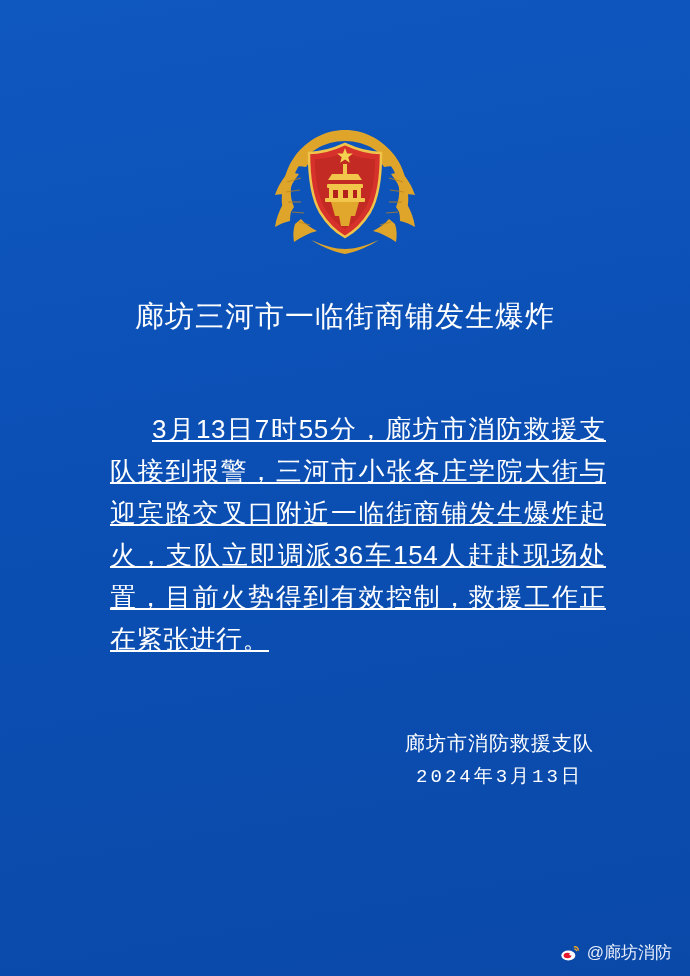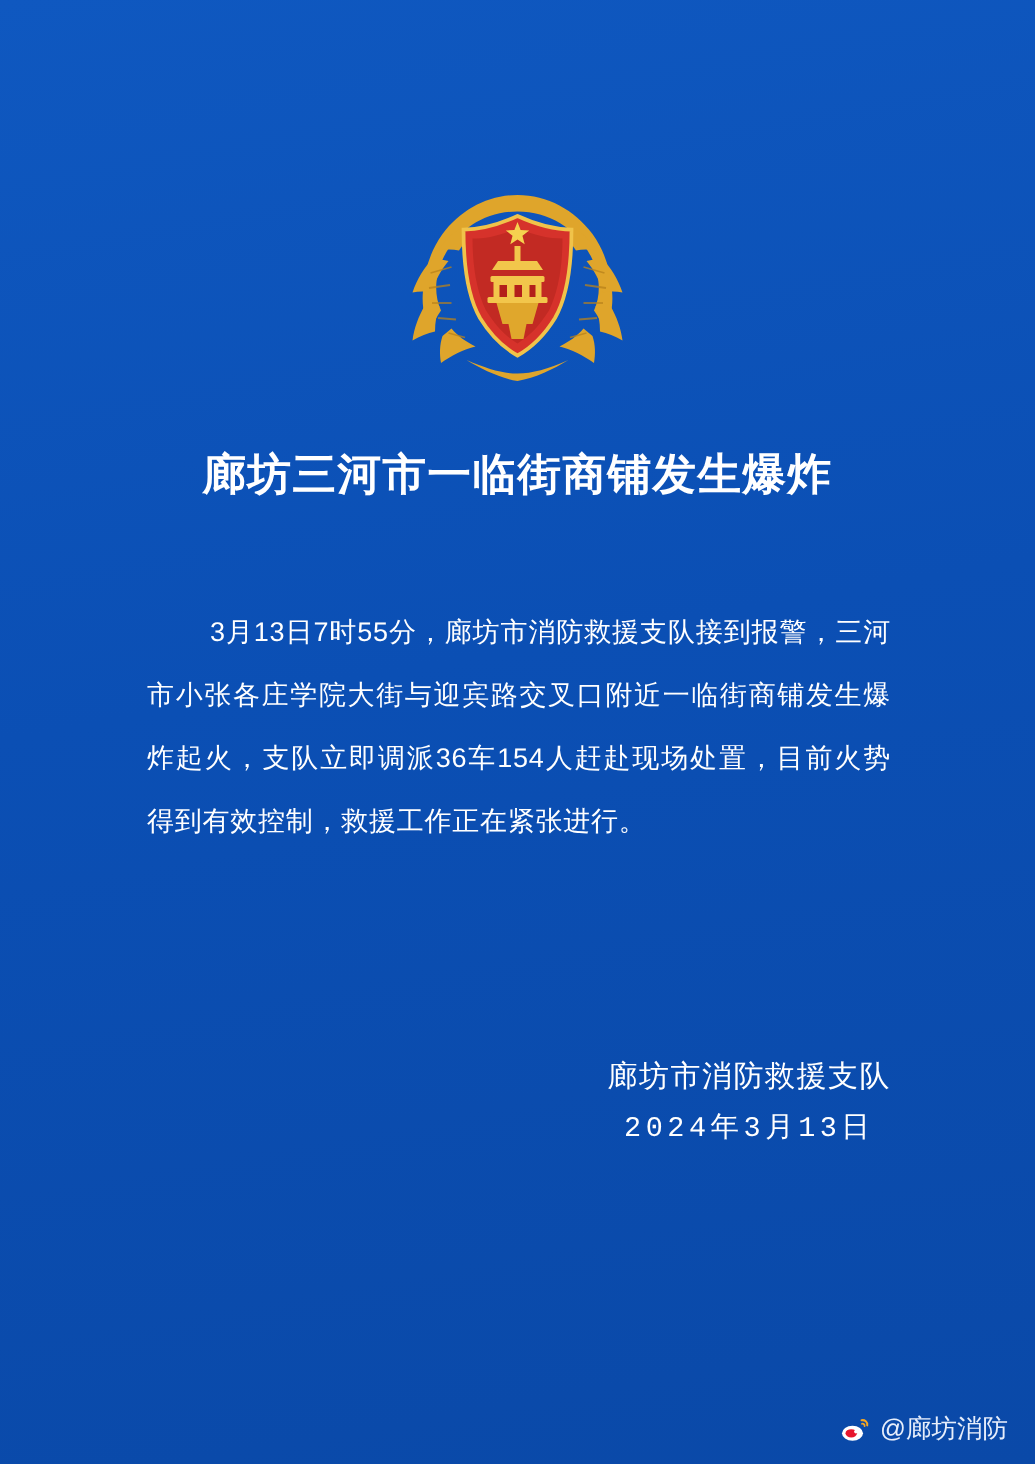--- a/index.html
+++ b/index.html
@@ -38,44 +38,45 @@
   .emblem svg { display: block; }
 
   
   .title {
     position: absolute;
     top: 278px;
     left: 0;
     width: 100%;
     text-align: center;
     font-size: 29px;
-    font-weight: bold;
+    font-weight: normal;
     letter-spacing: 1px;
     color: #ffffff;
   }
 
   
   .body-text {
     position: absolute;
     top: 382px;
-    left: 98px;
+    left: 110px;
     width: 496px;
-    font-size: 18px;
+    font-size: 26px;
     line-height: 42px;
     text-indent: 42px;
     text-align: justify;
     color: #ffffff;
     letter-spacing: 0.5px;
+    text-decoration: underline;
   }
 
   
   .signature {
     position: absolute;
     right: 96px;
-    top: 701px;
+    top: 726px;
     text-align: center;
     font-size: 20px;
     line-height: 34px;
     letter-spacing: 1px;
   }
   .sig-date {
     letter-spacing: 3px;
     font-size: 19px;
     font-family: Liberation Mono, monospace;
   }

